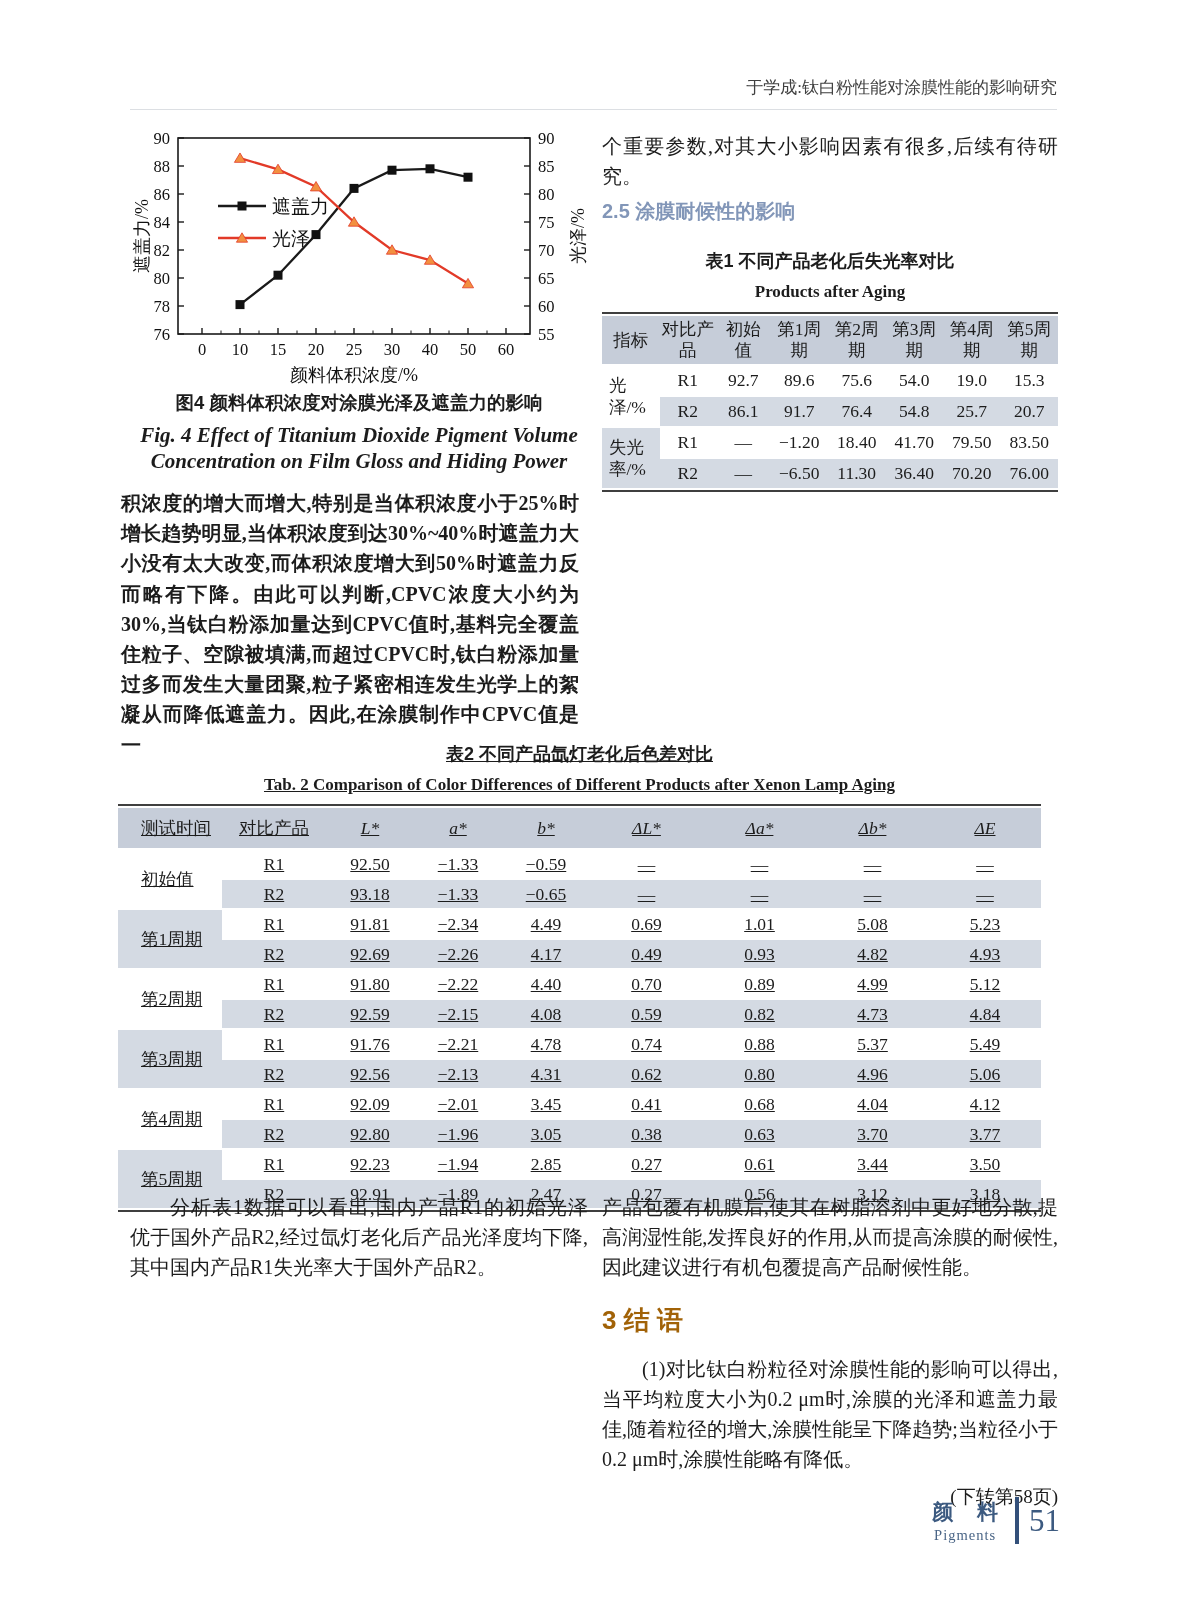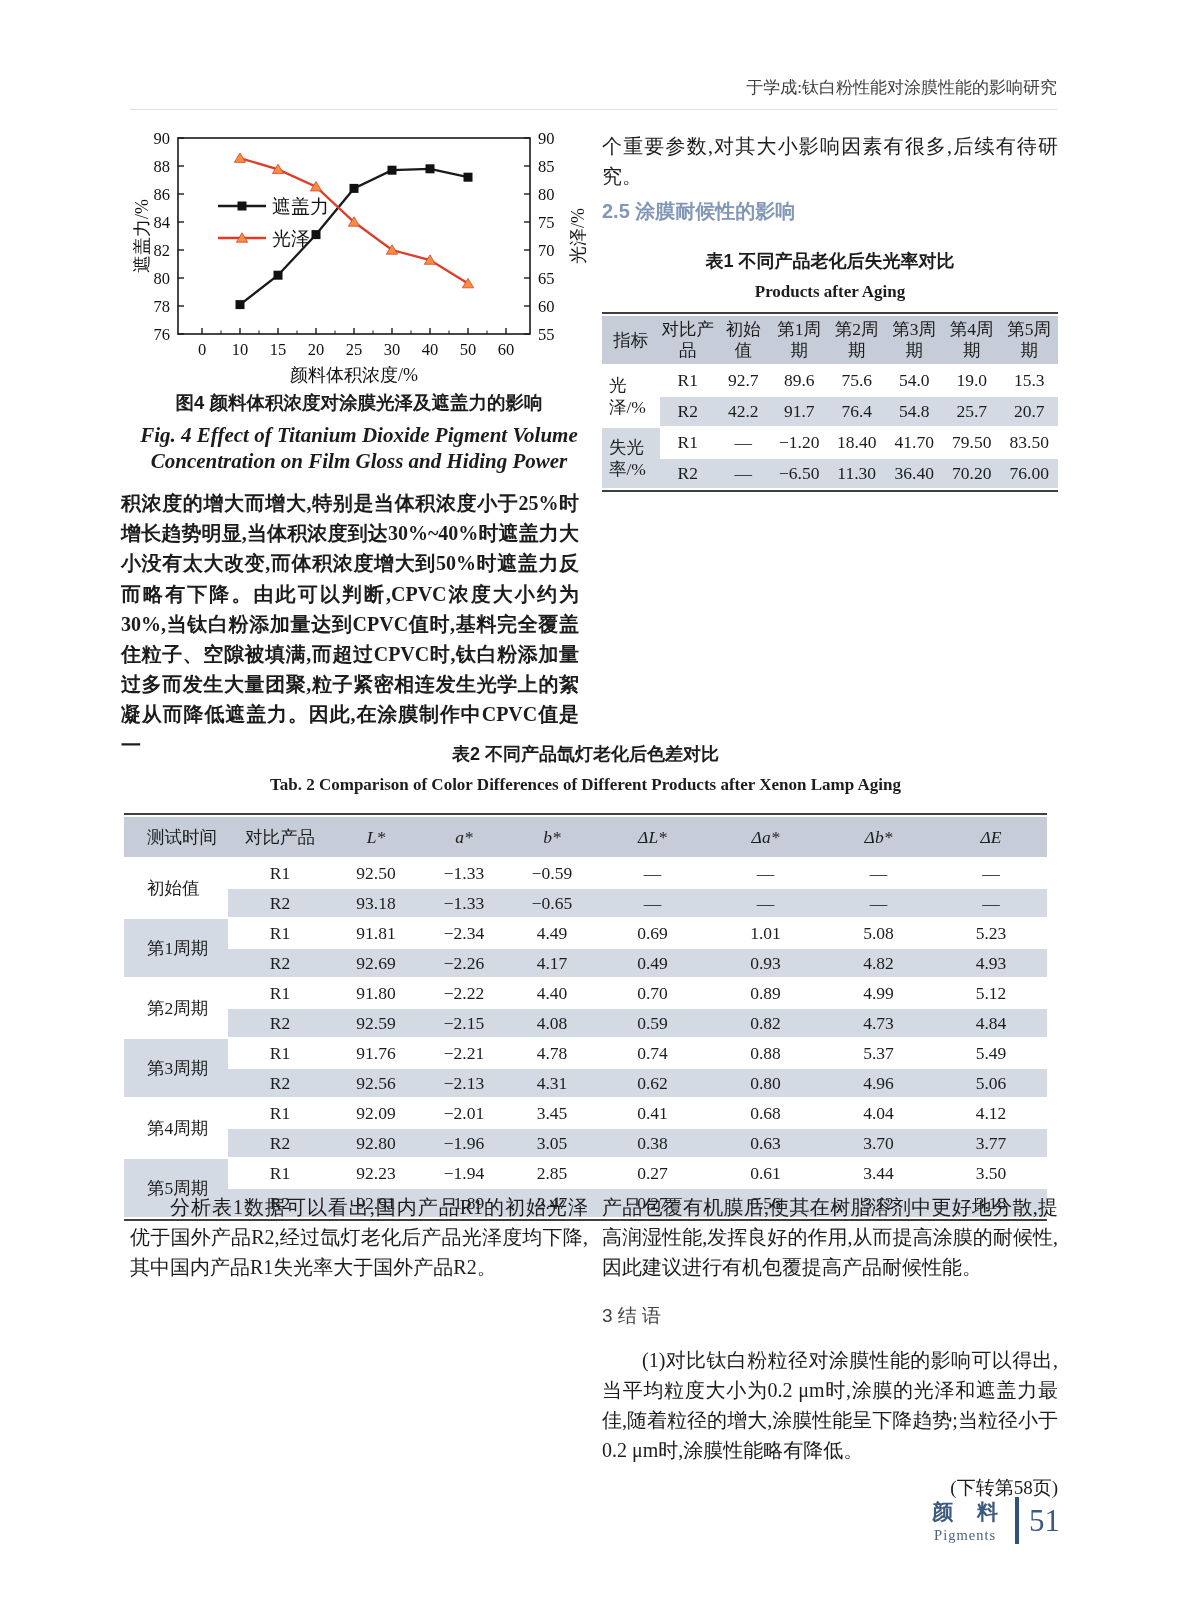--- a/index.html
+++ b/index.html
@@ -41,32 +41,32 @@
   table.paper td{text-align:center;}
   td.sh, th.hd{background:#d4dae3;}
   td.sh{background:#d4dae3;}
 
   .table1-block{margin-top:24px;}
   #table1{width:456px;margin-top:8px;font-size:17.5px;}
   #table1 th{line-height:21px;padding:3px 1px;font-size:17.5px;}
   #table1 td{padding:2px 1px;line-height:25px;}
   #table1 td.lbl{text-align:left;padding-left:7px;line-height:22px;}
 
-  .table2-block{position:absolute;left:124px;top:742px;width:923px;}
-  #table2{width:923px;margin-top:16px;font-size:17.5px;}
+  .table2-block{position:absolute;left:118px;top:742px;width:923px;text-decoration:underline;}
+  #table2{width:923px;margin-top:7px;font-size:17.5px;}
   #table2 th{padding:8px 2px;}
   #table2 th.sym{font-style:italic;}
   #table2 td{padding:2px 2px;line-height:24px;}
   #table2 td.lbl{text-align:left;padding-left:23px;}
   #table2 th.first{text-align:left;padding-left:23px;}
 
   .bottom-left{position:absolute;left:130px;top:1192px;width:458px;}
   .bottom-right{position:absolute;left:602px;top:1192px;width:456px;}
-  .conclusion-heading{font-family:"Liberation Sans",sans-serif;font-weight:normal;font-size:19px;
-        color:#404040;margin:20px 0 16px 0;}
+  .conclusion-heading{font-family:"Liberation Sans",sans-serif;font-weight:bold;font-size:26px;
+        color:#a16207;margin:20px 0 16px 0;}
   .continuation{text-align:right;font-size:19px;margin-top:8px;}
 
   
   .footer{position:absolute;top:1497px;right:127px;display:flex;align-items:center;color:#3c5a80;}
   .footer-names{text-align:center;}
   .footer-zh{font-family:"Liberation Sans",sans-serif;font-weight:bold;font-size:21px;letter-spacing:9px;padding-left:9px;}
   .footer-en{font-size:14.5px;letter-spacing:1px;margin-top:1px;color:#4a6586;}
   .footer-bar{width:4px;height:47px;background:#33507a;margin:0 10px 0 8px;}
   .footer-page{font-size:31px;}
 </style>
@@ -214,21 +214,21 @@
               <td>R1</td>
               <td>92.7</td>
               <td>89.6</td>
               <td>75.6</td>
               <td>54.0</td>
               <td>19.0</td>
               <td>15.3</td>
             </tr>
             <tr>
               <td class="sh">R2</td>
-              <td class="sh">42.2</td>
+              <td class="sh">86.1</td>
               <td class="sh">91.7</td>
               <td class="sh">76.4</td>
               <td class="sh">54.8</td>
               <td class="sh">25.7</td>
               <td class="sh">20.7</td>
             </tr>
             <tr>
               <td class="lbl sh" rowspan="2">失光率/%</td>
               <td>R1</td>
               <td>—</td>

